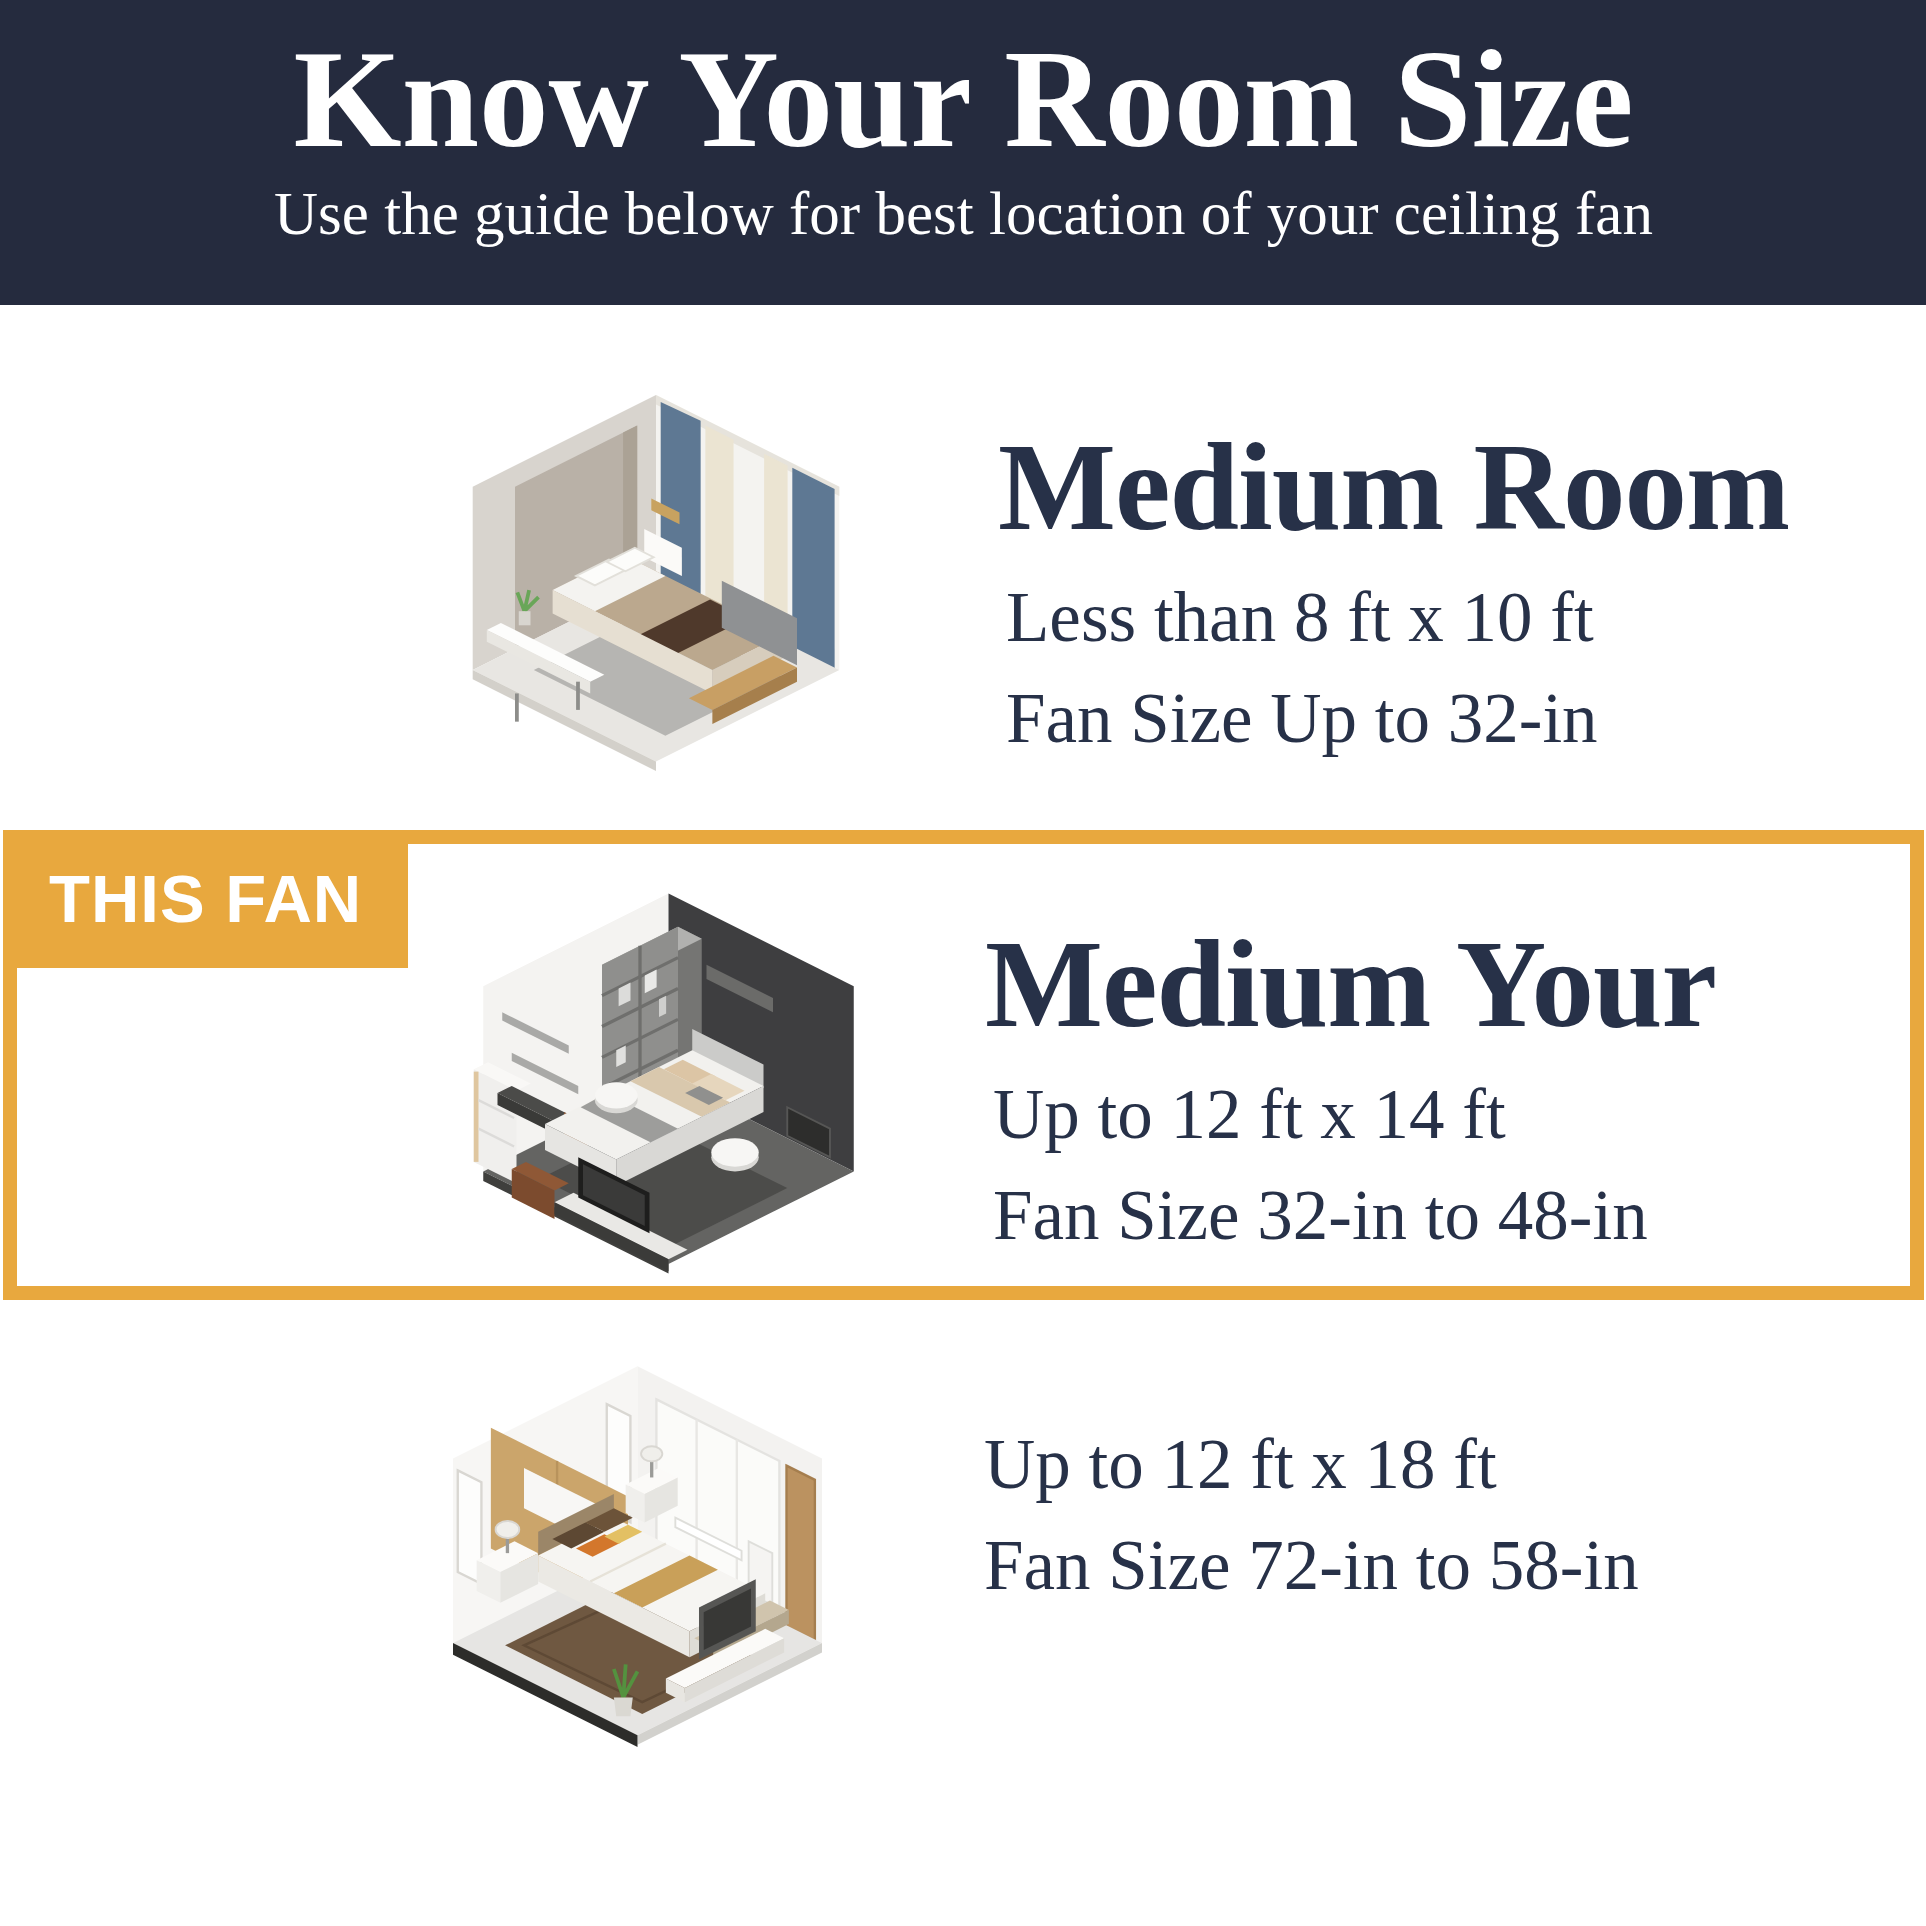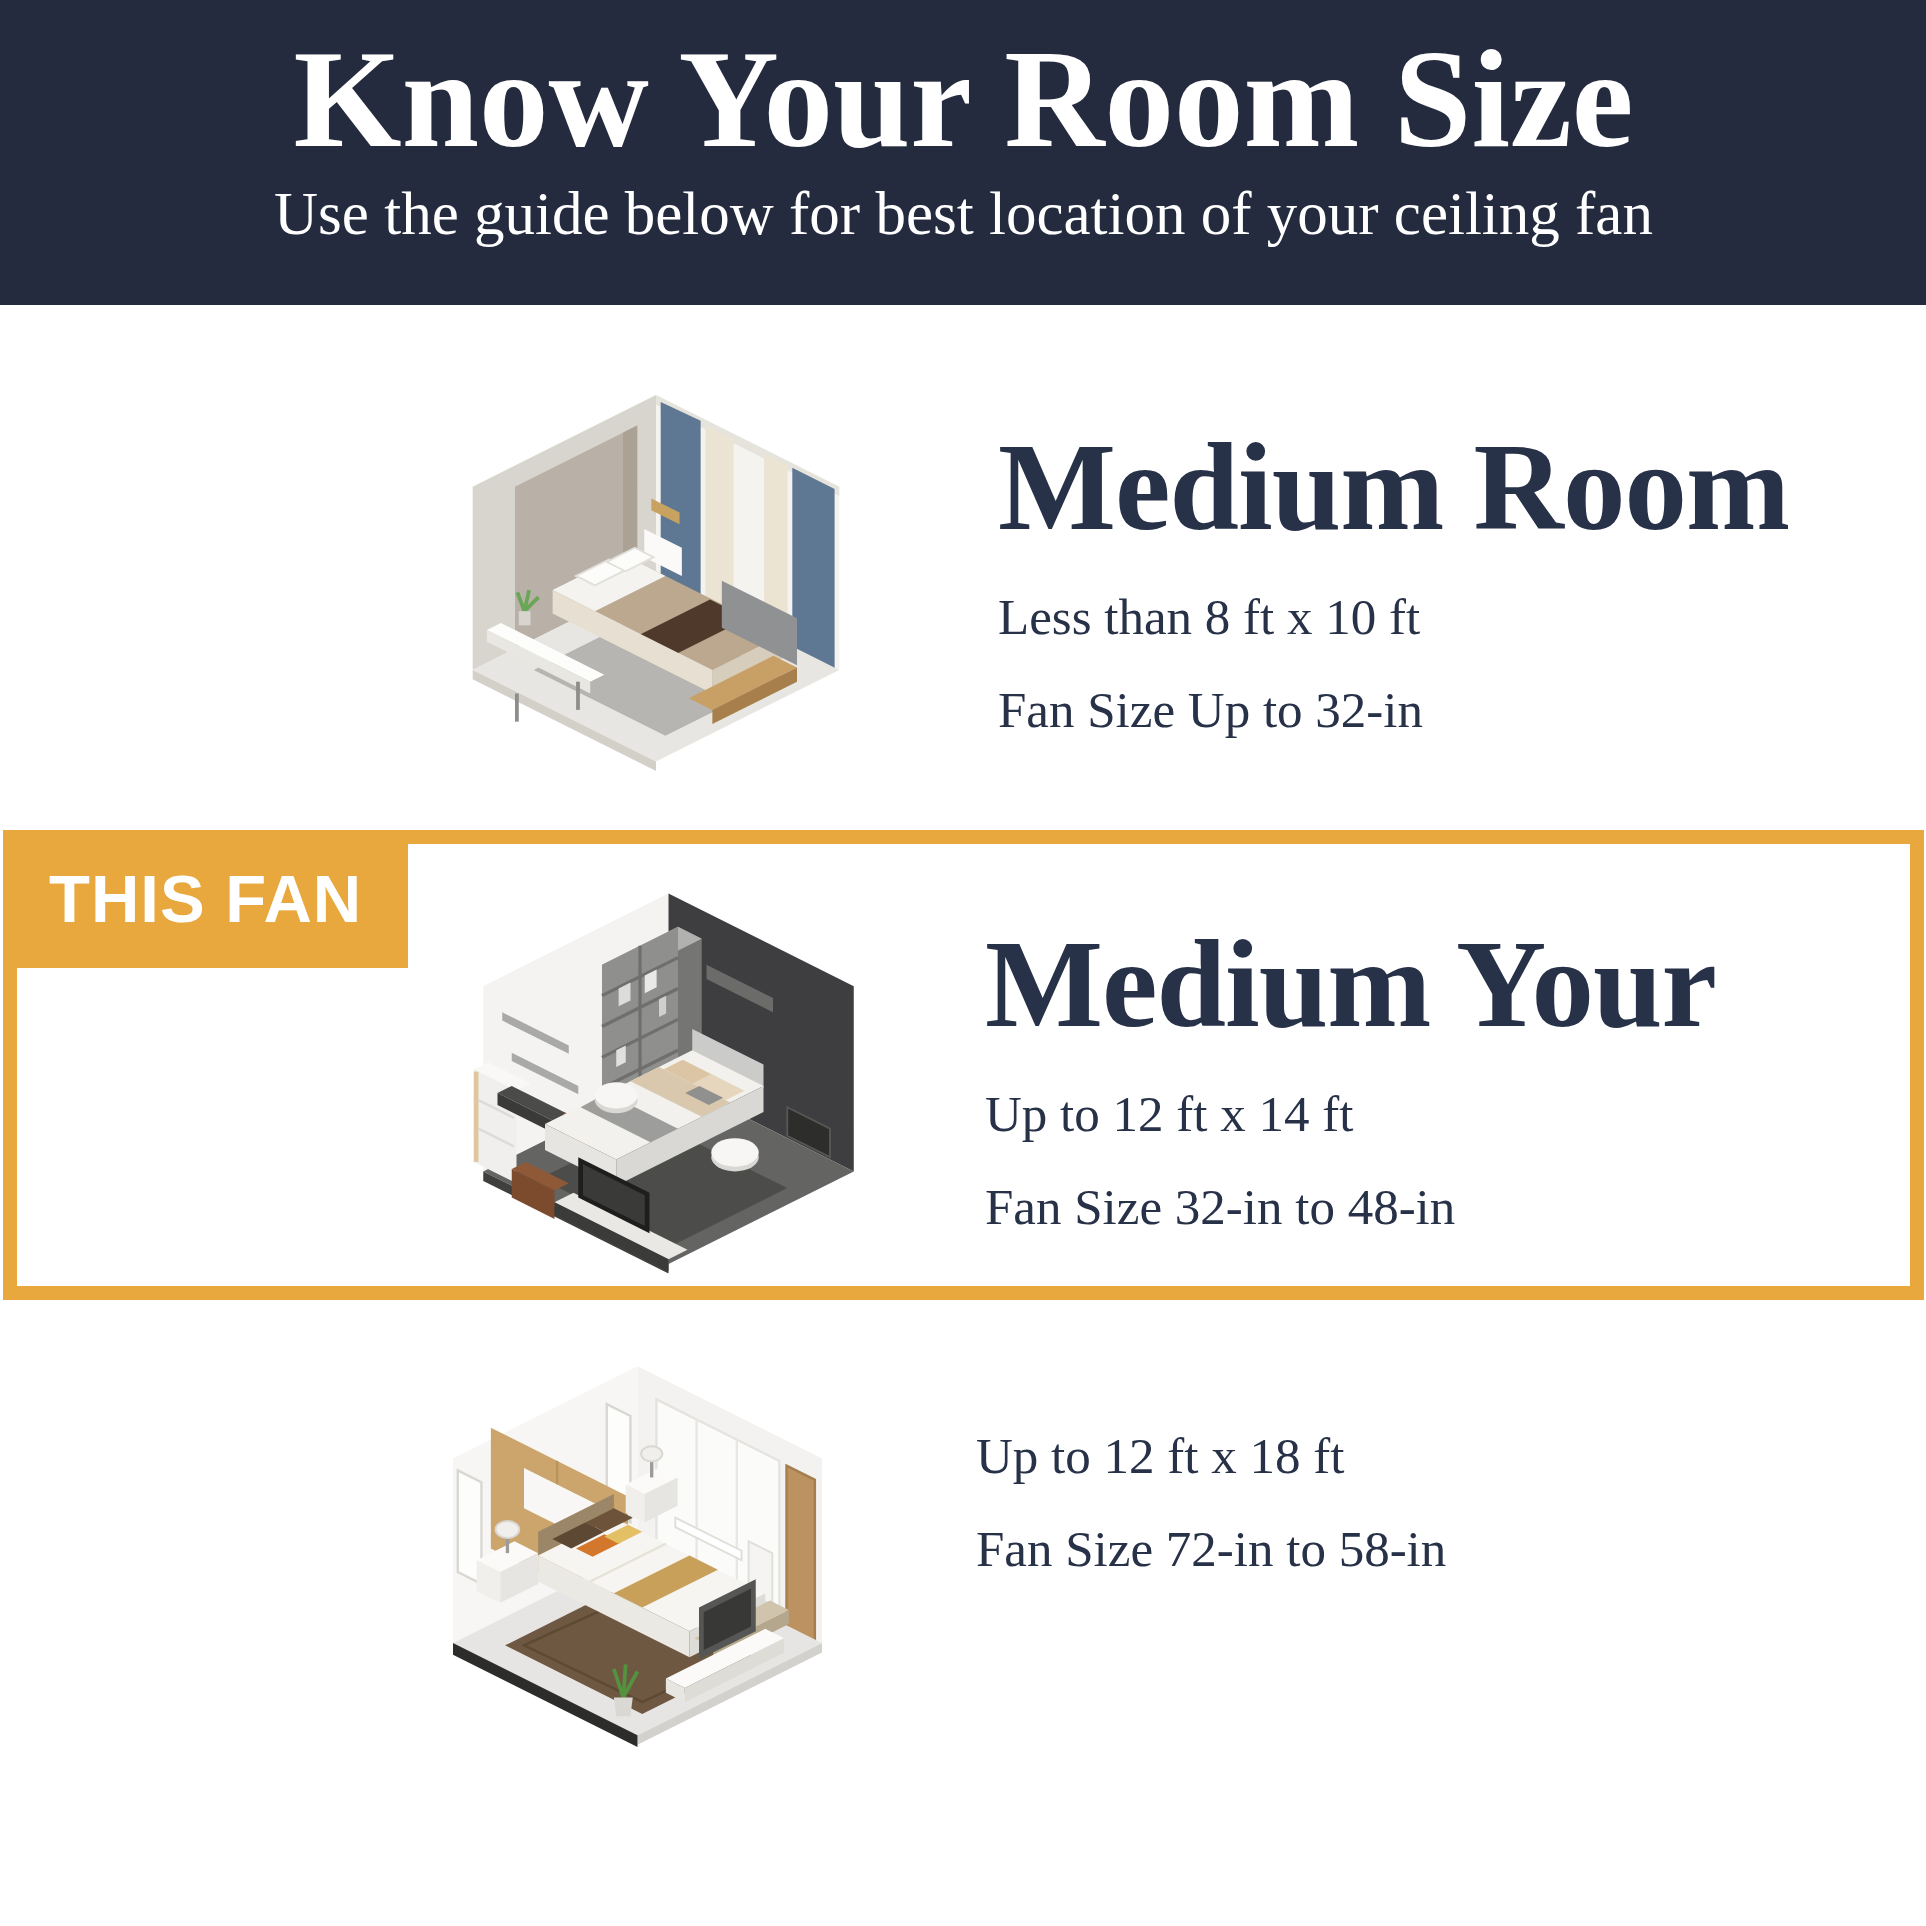--- a/index.html
+++ b/index.html
@@ -6,21 +6,21 @@
   .canvas{position:relative;width:1927px;height:1832px;background:#ffffff;overflow:hidden;
           font-family:"Liberation Serif",serif;}
   
   .header{position:absolute;left:0;top:0;width:1927px;height:305px;background:#252b3e;
           color:#ffffff;text-align:center;}
   .header h1{margin:0;padding-top:30px;font-size:139px;line-height:139px;font-weight:700;}
   .header .sub{margin:7px 0 0;font-size:61px;line-height:75px;font-weight:400;}
   
   .copy{position:absolute;color:#273148;}
   .copy h2{margin:0 0 21px;font-size:125px;line-height:125px;font-weight:700;letter-spacing:-1px;}
-  .copy p{margin:0;font-size:51px;line-height:93px;font-weight:400;}
+  .copy p{margin:8px;font-size:71px;line-height:93px;font-weight:400;}
   
   .illus{position:absolute;}
   .illus svg{display:block;width:100%;height:100%;}
   #illus-small{left:421px;top:348px;width:470px;height:470px;}
   #illus-medium{left:431px;top:846px;width:475px;height:475px;}
   #illus-large{left:401px;top:1319px;width:473px;height:473px;}
   #copy-small{left:998px;top:425px;}
   #copy-medium{left:985px;top:922px;}
   #copy-large{left:976px;top:1410px;}
   

